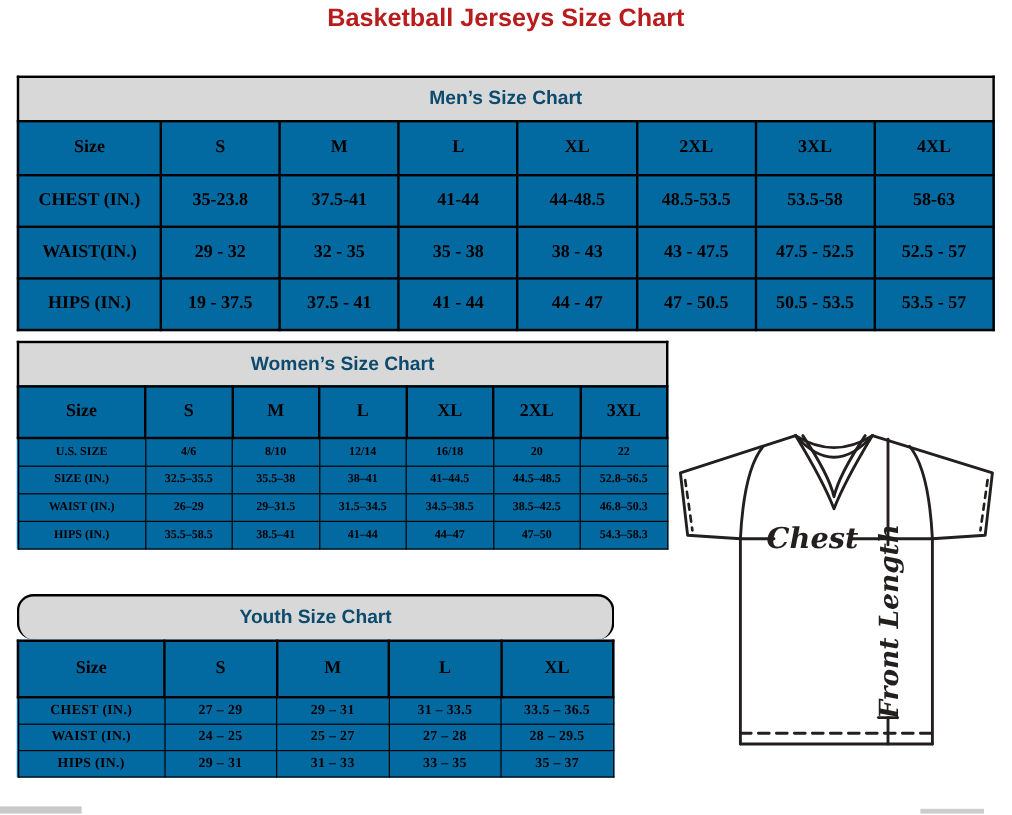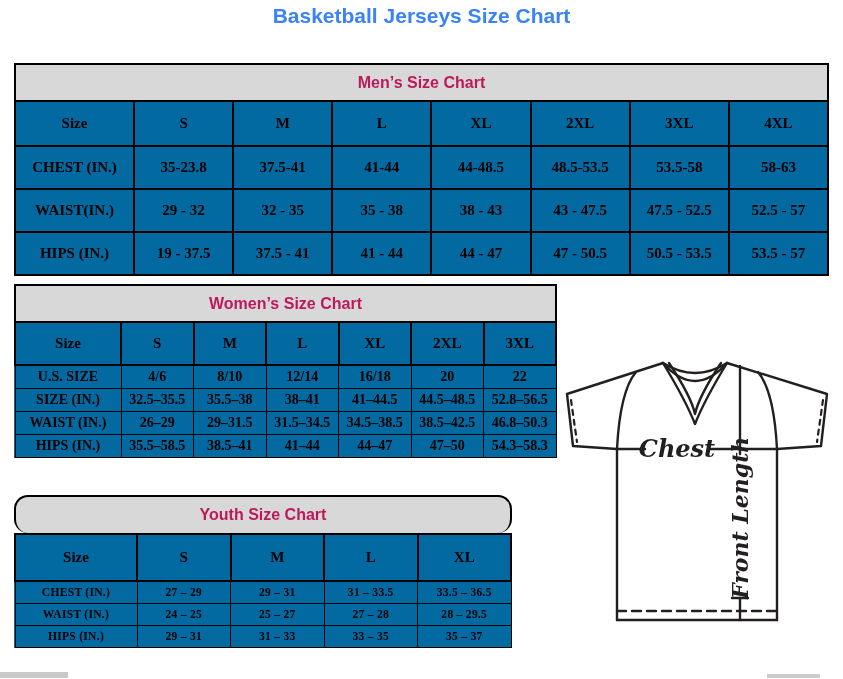--- a/index.html
+++ b/index.html
@@ -2,27 +2,27 @@
 <html><head>
 <meta charset="utf-8">
 <style>
   html,body{margin:0;padding:0;background:#ffffff;}
   .page{
     position:relative;width:843px;height:679px;background:#ffffff;
     font-family:"Liberation Sans","DejaVu Sans",sans-serif;overflow:hidden;
   }
   .page-title{
     position:absolute;left:0;top:4px;width:843px;margin:0;
-    text-align:center;font-size:21px;font-weight:bold;color:#3b82f6;
+    text-align:center;font-size:21px;font-weight:bold;color:#b91c1c;
   }
   .chart-block{position:absolute;}
   .band{
     background:#d8d8d8;border:2px solid #000;border-bottom:none;
     display:flex;align-items:center;justify-content:center;
-    font-weight:bold;font-size:16px;color:#be185d;box-sizing:border-box;
+    font-weight:bold;font-size:16px;color:#0c4a6e;box-sizing:border-box;
   }
   table.size-table{
     border-collapse:collapse;table-layout:fixed;width:100%;background:#0369a1;font-family:Liberation Serif, serif;
   }
   table.size-table th,table.size-table td{
     border:2px solid #000;text-align:center;vertical-align:middle;
     font-weight:bold;color:#000;padding:0;overflow:hidden;white-space:nowrap;
   }
   
   .men-block{left:14px;top:63px;width:815px;}
@@ -30,21 +30,21 @@
   .men-block thead tr{height:45px;}
   .men-block tbody tr{height:43px;}
   .men-block th,.men-block td{font-size:15px;}
   .men-block thead th:first-child{width:117px;}
   
   .women-block{left:14px;top:284px;width:543px;}
   .women-block .band{height:37px;}
   .women-block thead tr{height:43px;}
   .women-block thead th{font-size:15px;}
   .women-block tbody tr{height:23px;}
-  .women-block tbody th,.women-block tbody td{font-size:14px;border-width:1.5px;}
+  .women-block tbody th,.women-block tbody td{font-size:10px;border-width:1.5px;}
   .women-block thead th:first-child{width:104px;}
   
   .youth-block{left:14px;top:495px;width:498px;}
   .youth-block .band{height:38px;border-radius:14px;}
   .youth-block thead tr{height:47px;}
   .youth-block thead th{font-size:15px;}
   .youth-block tbody tr{height:22px;}
   .youth-block tbody th,.youth-block tbody td{font-size:11.5px;border-width:1.5px;letter-spacing:0.3px;}
   .youth-block thead th:first-child{width:120px;}
   

